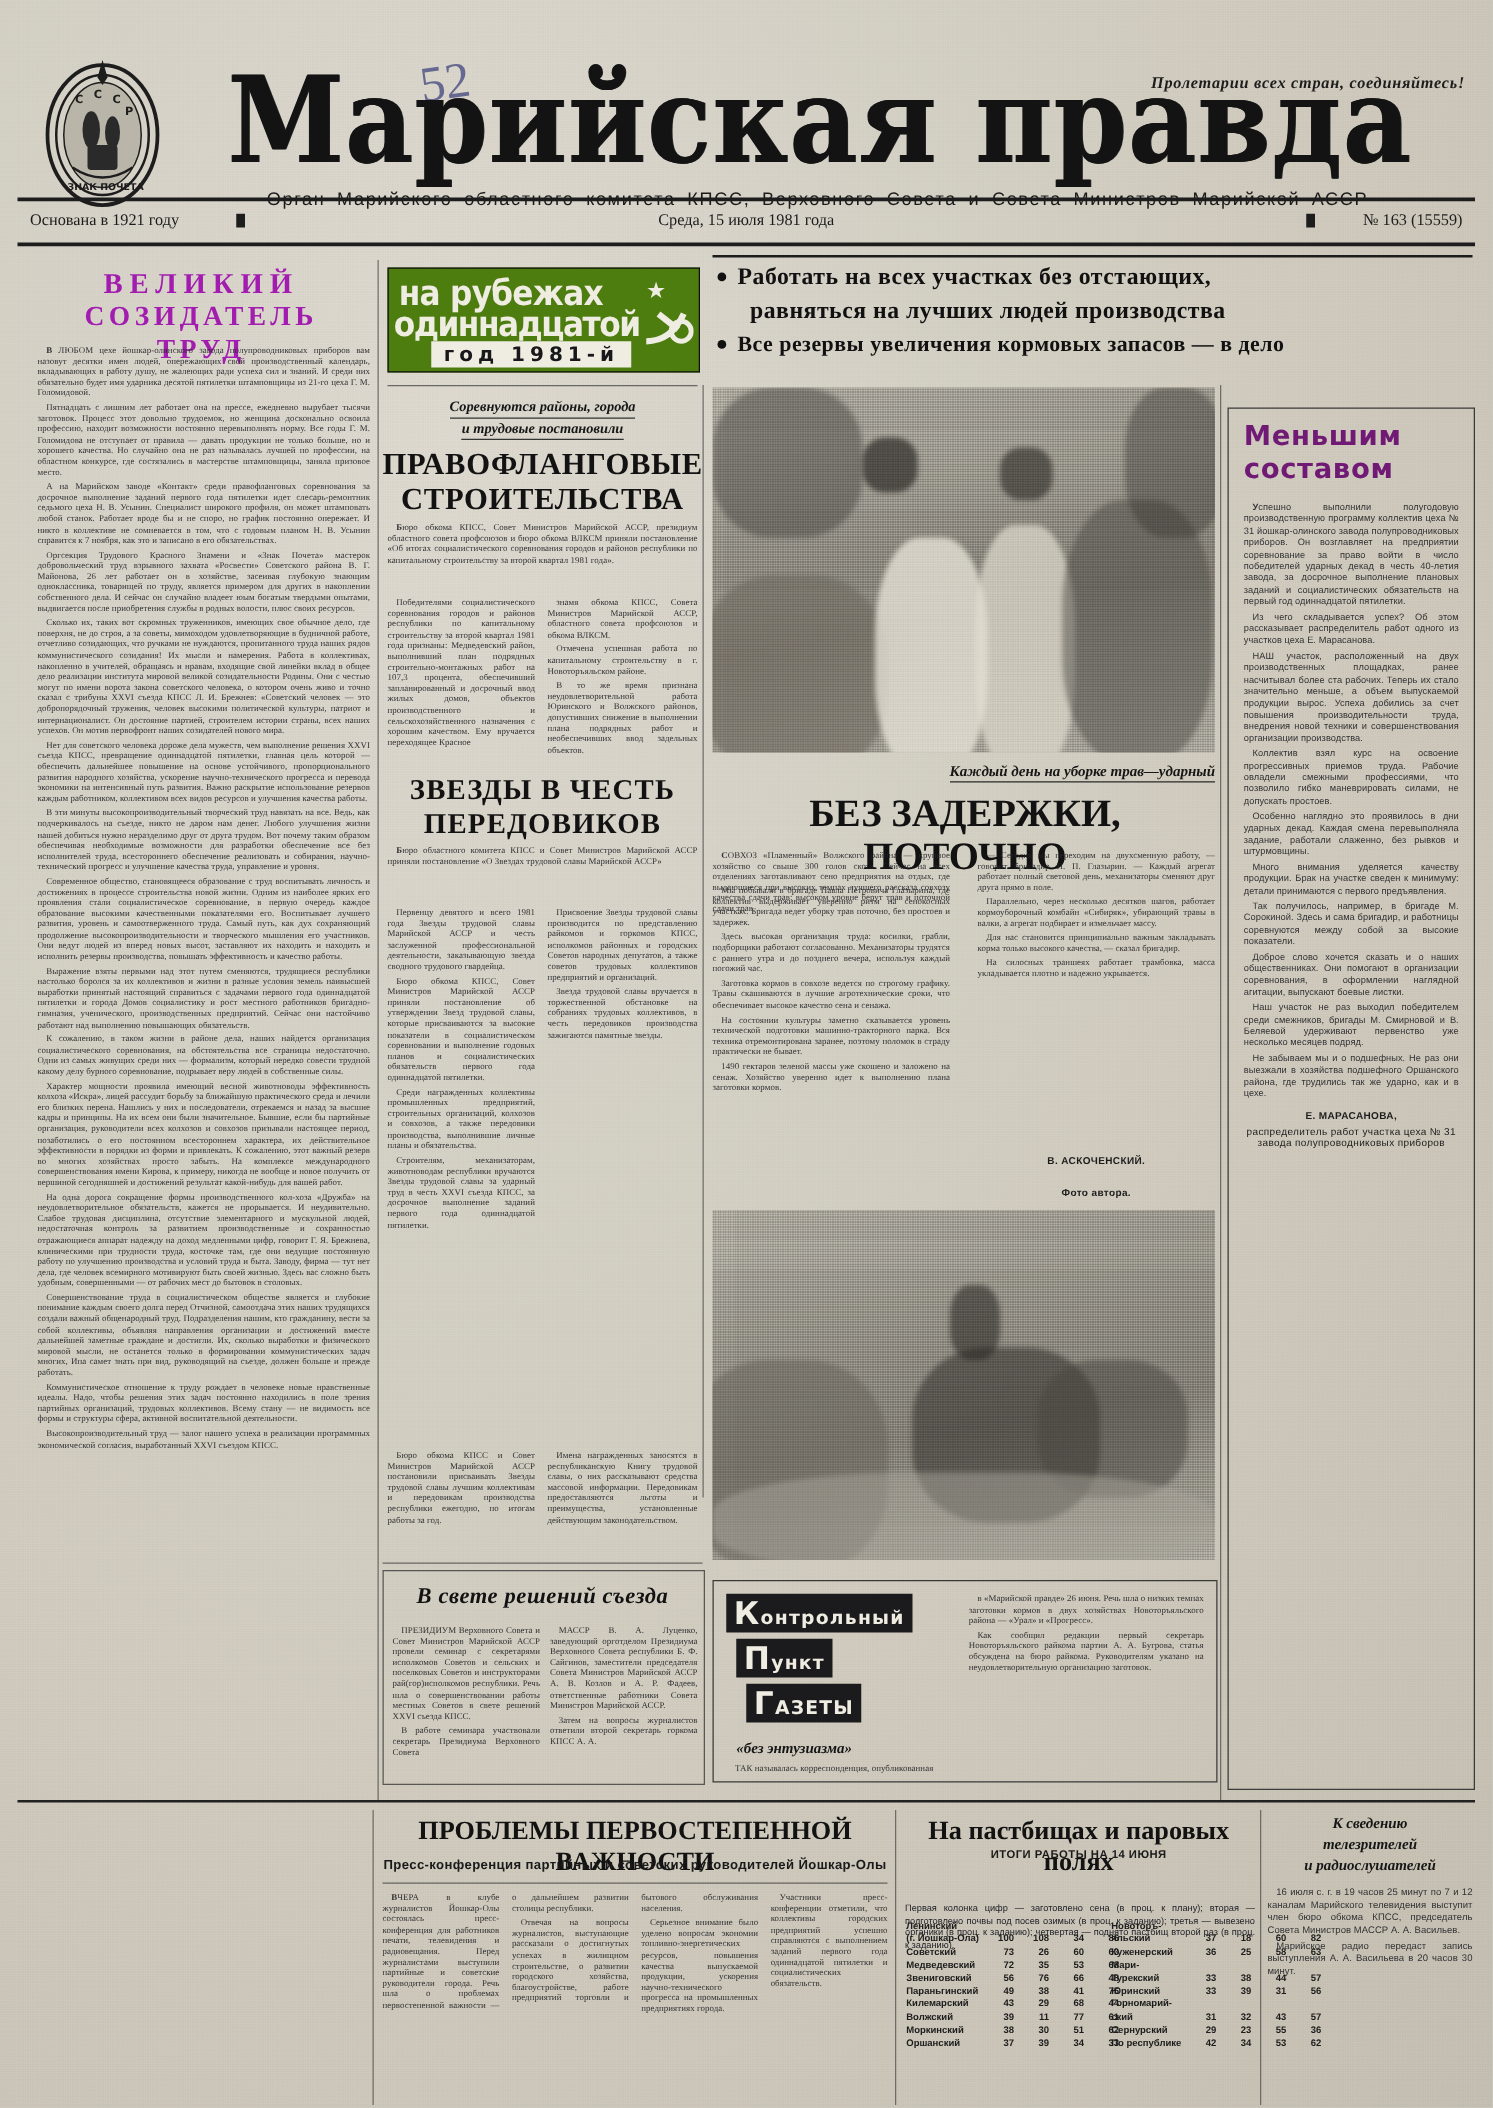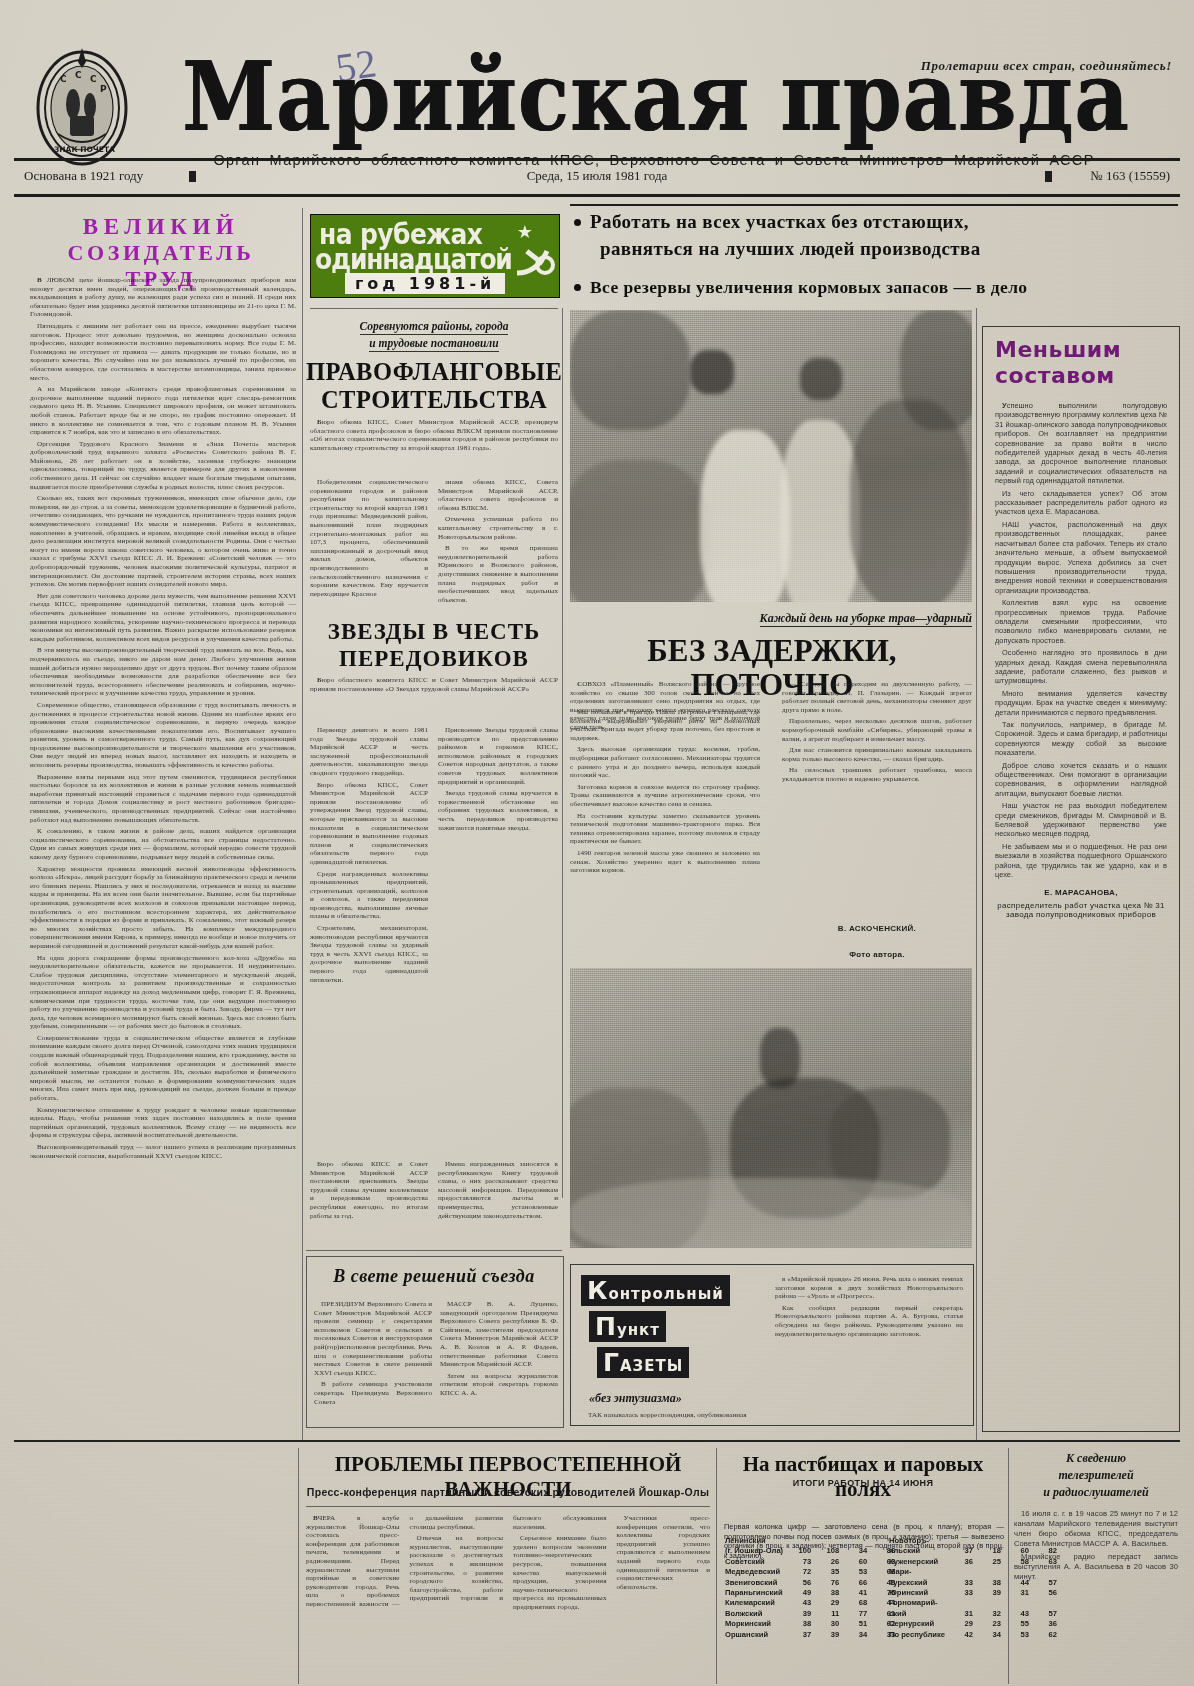--- a/index.html
+++ b/index.html
@@ -247,21 +247,21 @@
       <circle cx="34" cy="30" r="8" fill="none" stroke="#efece2" stroke-width="4"></circle>
     </svg>
   </div>
 
   <div class="rule-slg"></div>
   <div class="slogans">
     <div class="slg">
       <span class="bullet"></span><span>Работать на всех участках без отстающих,</span>
     </div>
     <div class="slg sub">равняться на лучших людей производства</div>
-    <div class="slg s2" style="margin-top:12px;">
+    <div class="slg s2" style="margin-top:0;">
       <span class="bullet"></span><span>Все резервы увеличения кормовых запасов — в дело</span>
     </div>
   </div>
 
   <div class="hr" style="left:296px;top:300px;width:248px;"></div>
   <div style="position:absolute;left:296px;top:310px;width:248px;" class="kicker">
     <div style="border-bottom:1px solid #333;display:inline-block;">Соревнуются районы, города</div>
     <div style="border-bottom:1px solid #333;display:inline-block;">и трудовые постановили</div>
   </div>
   <div class="hd-serif" style="position:absolute;left:292px;top:350px;width:256px;font-size:24.5px;line-height:28px;">

